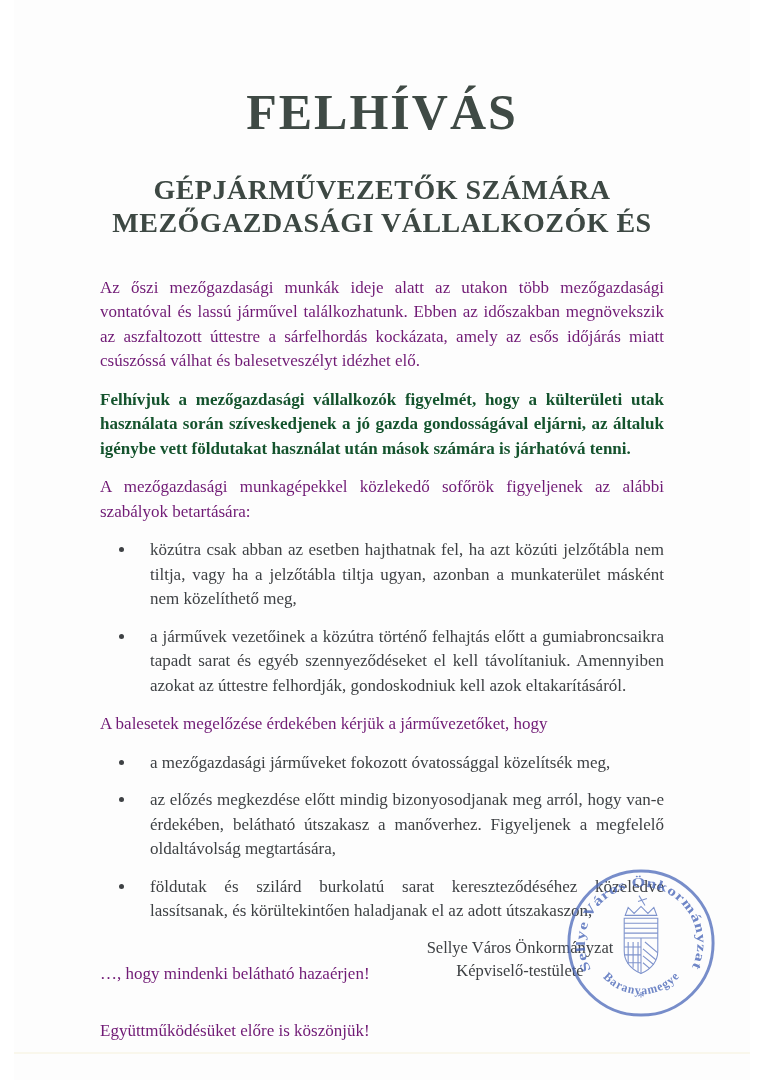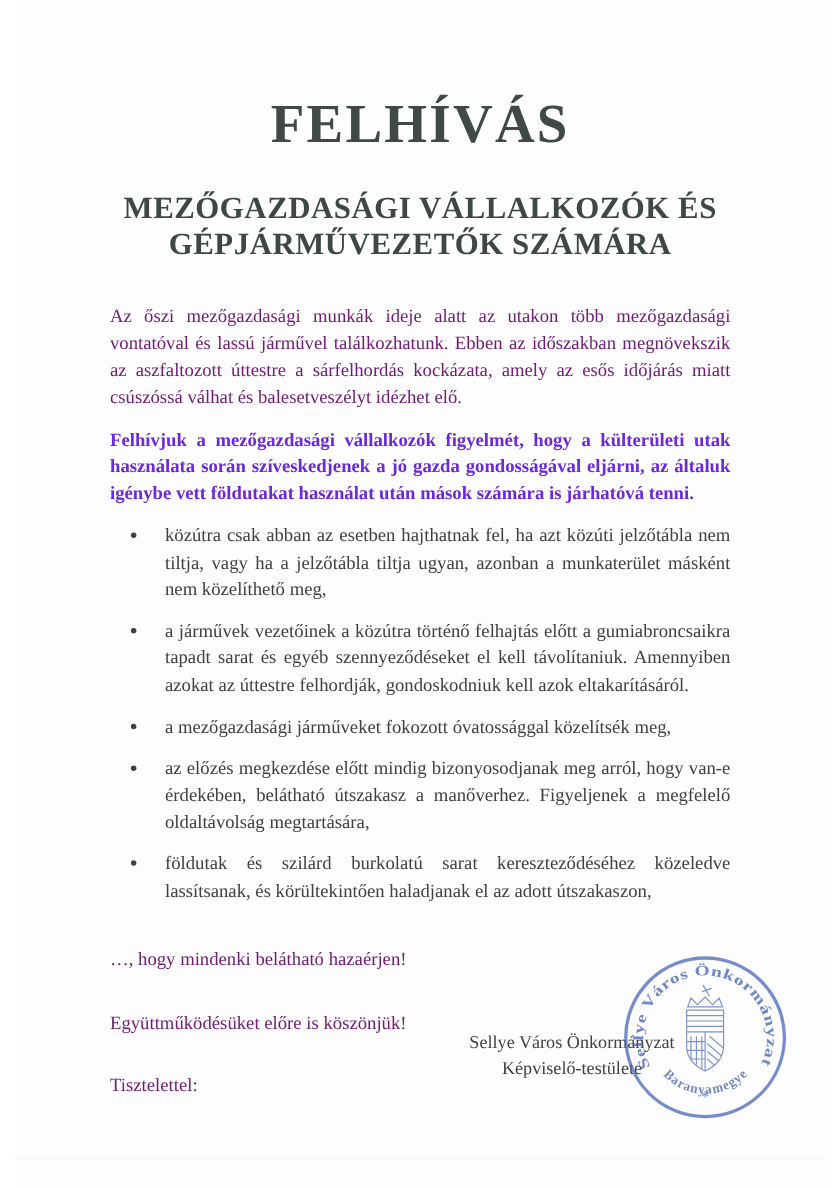--- a/index.html
+++ b/index.html
@@ -36,21 +36,21 @@
     padding: 0 86px;
   }
   .content p {
     margin: 14px 0;
     font-size: 17px;
     line-height: 24.5px;
     text-align: justify;
     color: #701a75;
   }
   .content p.first { margin-top: 37px; }
-  .content p.bold { font-weight: bold; color: #6d28d9; }
+  .content p.bold { font-weight: bold; color: #14532d; }
   .content ul {
     margin: 14px 0;
     padding-left: 36px;
     list-style: disc outside;
   }
   .content li {
     margin: 4px 0 13px 0;
     padding-left: 14px;
     font-size: 17px;
     line-height: 24.5px;
@@ -89,35 +89,37 @@
   }
 </style>
 </head>
 <body>
 
 <div class="page">
 
   <h1 class="title">FELHÍVÁS</h1>
 
   <div class="subtitle">
+    <div>GÉPJÁRMŰVEZETŐK SZÁMÁRA</div>
     <div>MEZŐGAZDASÁGI VÁLLALKOZÓK ÉS</div>
-    <div>GÉPJÁRMŰVEZETŐK SZÁMÁRA</div>
   </div>
 
   <div class="content">
     <p class="first">Az őszi mezőgazdasági munkák ideje alatt az utakon több mezőgazdasági vontatóval és lassú járművel találkozhatunk. Ebben az időszakban megnövekszik az aszfaltozott úttestre a sárfelhordás kockázata, amely az esős időjárás miatt csúszóssá válhat és balesetveszélyt idézhet elő.</p>
 
     <p class="bold">Felhívjuk a mezőgazdasági vállalkozók figyelmét, hogy a külterületi utak használata során szíveskedjenek a jó gazda gondosságával eljárni, az általuk igénybe vett földutakat használat után mások számára is járhatóvá tenni.</p>
 
+    <p>A mezőgazdasági munkagépekkel közlekedő sofőrök figyeljenek az alábbi szabályok betartására:</p>
 
     <ul>
       <li>közútra csak abban az esetben hajthatnak fel, ha azt közúti jelzőtábla nem tiltja, vagy ha a jelzőtábla tiltja ugyan, azonban a munkaterület másként nem közelíthető meg,</li>
       <li>a járművek vezetőinek a közútra történő felhajtás előtt a gumiabroncsaikra tapadt sarat és egyéb szennyeződéseket el kell távolítaniuk. Amennyiben azokat az úttestre felhordják, gondoskodniuk kell azok eltakarításáról.</li>
     </ul>
 
+    <p>A balesetek megelőzése érdekében kérjük a járművezetőket, hogy</p>
 
     <ul>
       <li>a mezőgazdasági járműveket fokozott óvatossággal közelítsék meg,</li>
       <li>az előzés megkezdése előtt mindig bizonyosodjanak meg arról, hogy van-e érdekében, belátható útszakasz a manőverhez. Figyeljenek a megfelelő oldaltávolság megtartására,</li>
       <li>földutak és szilárd burkolatú sarat kereszteződéséhez közeledve lassítsanak, és körültekintően haladjanak el az adott útszakaszon,</li>
     </ul>
 
     <p class="sp-lg">…, hogy mindenki belátható hazaérjen!</p>
 
     <p class="sp-md">Együttműködésüket előre is köszönjük!</p>

